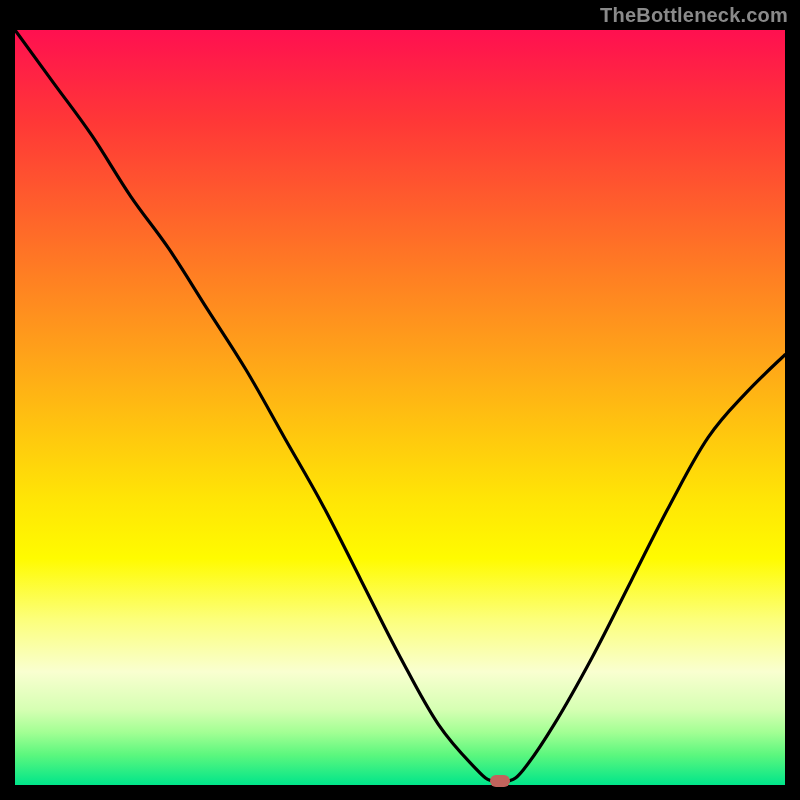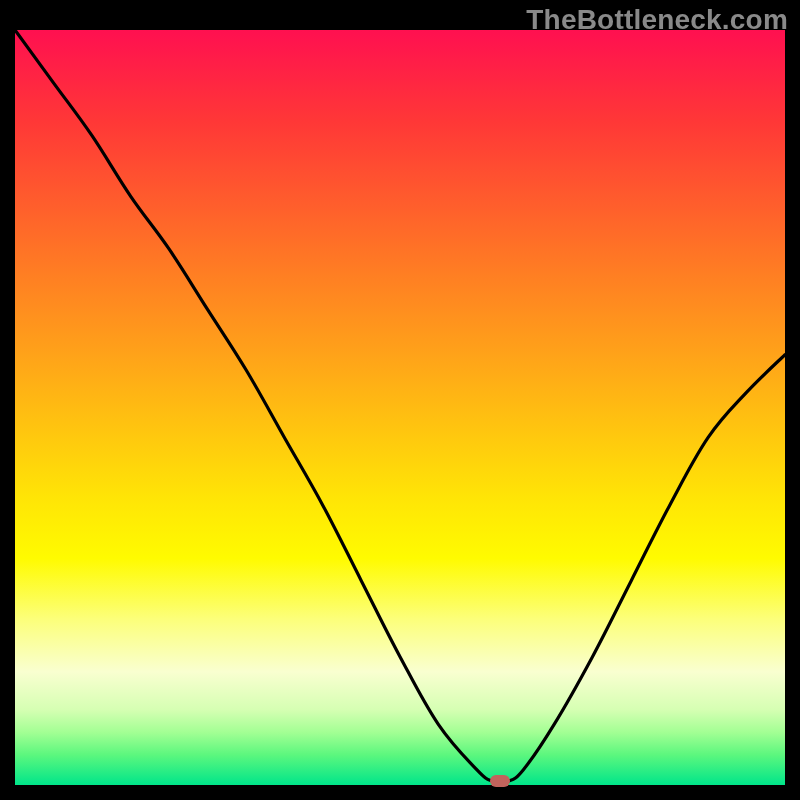--- a/index.html
+++ b/index.html
@@ -31,21 +31,21 @@
       #a3ff94 93%,
       #5cf77e 96%,
       #00e58a 100%
     );
   }
   .watermark {
     position: absolute;
     top: 4px;
     right: 12px;
     font-family: Arial, Helvetica, sans-serif;
-    font-size: 28px;
+    font-size: 20px;
     font-weight: bold;
     color: #8a8a8a;
     letter-spacing: 0.2px;
   }
   .curve {
     position: absolute;
     left: 0; top: 0;
     width: 770px;
     height: 755px;
     pointer-events: none;

